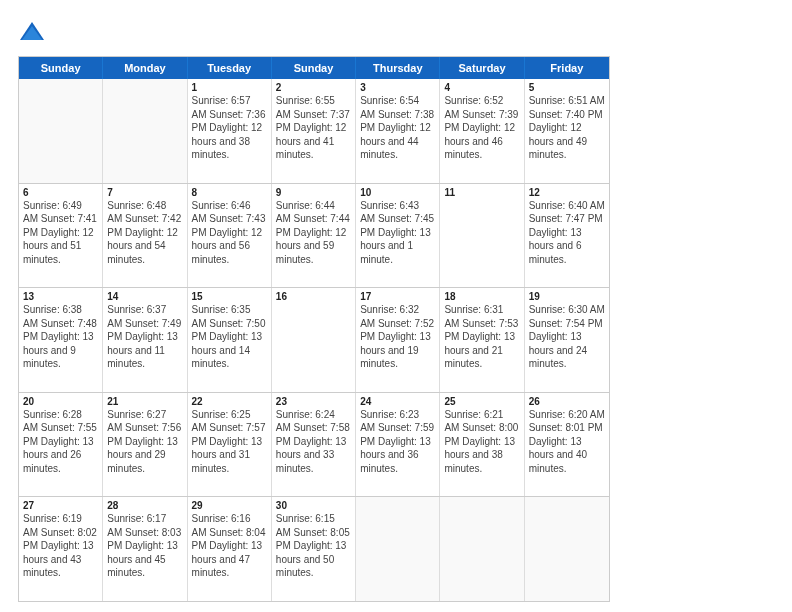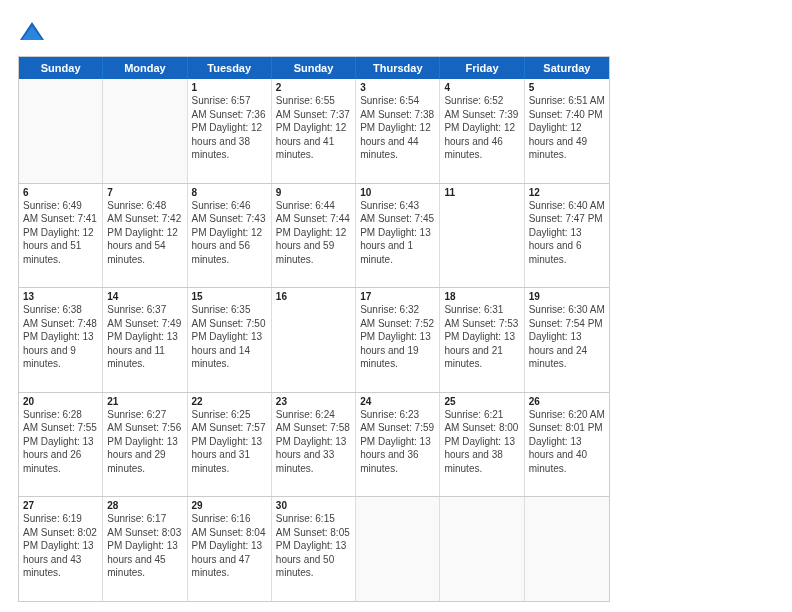--- a/index.html
+++ b/index.html
@@ -137,22 +137,22 @@
     </div>
   </div>
 
   <div class="calendar">
     <div class="cal-header">
     <div class="cal-header-cell">Sunday</div>
         <div class="cal-header-cell">Monday</div>
         <div class="cal-header-cell">Tuesday</div>
         <div class="cal-header-cell">Sunday</div>
         <div class="cal-header-cell">Thursday</div>
+        <div class="cal-header-cell">Saturday</div>
         <div class="cal-header-cell">Friday</div>
-        <div class="cal-header-cell">Saturday</div>
       </div>
     <div class="cal-body">
     <div class="cal-row">
           <div class="cal-cell empty"></div>
           <div class="cal-cell empty"></div>
           <div class="cal-cell">
             <span class="day-num">1</span>
             <div class="day-info">Sunrise: 6:57 AM
 Sunset: 7:36 PM
 Daylight: 12 hours and 38 minutes.</div>

